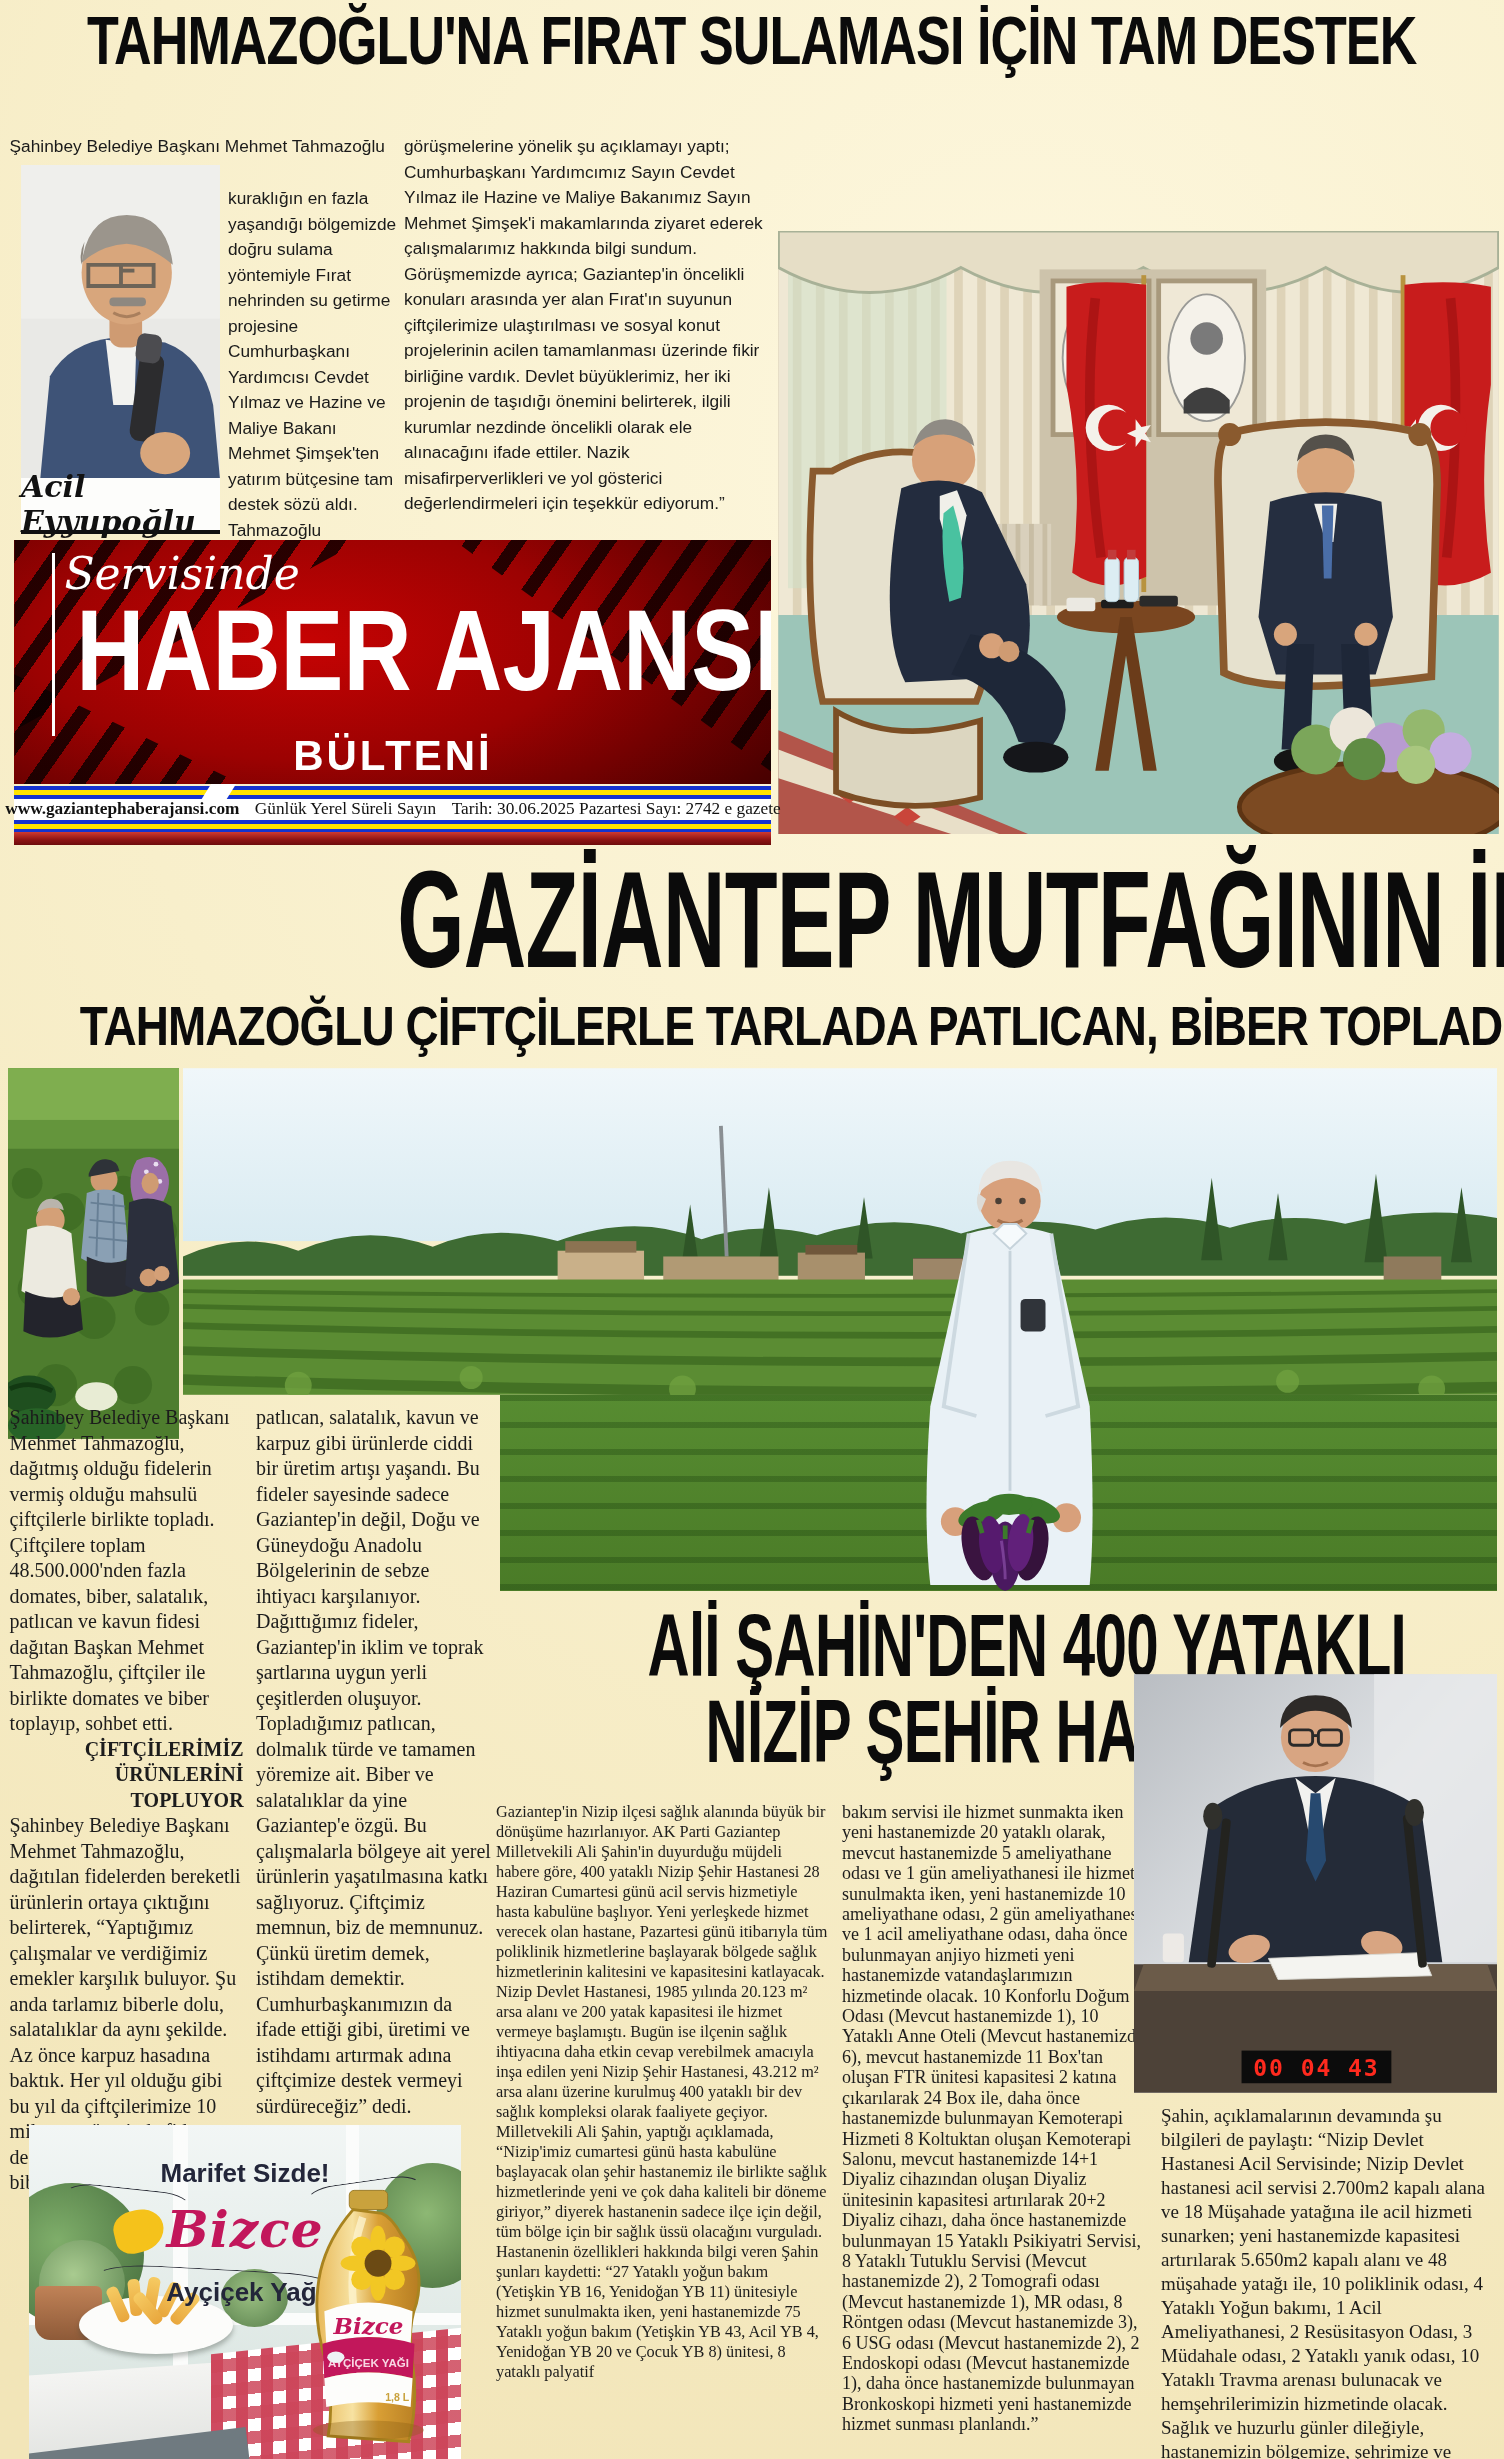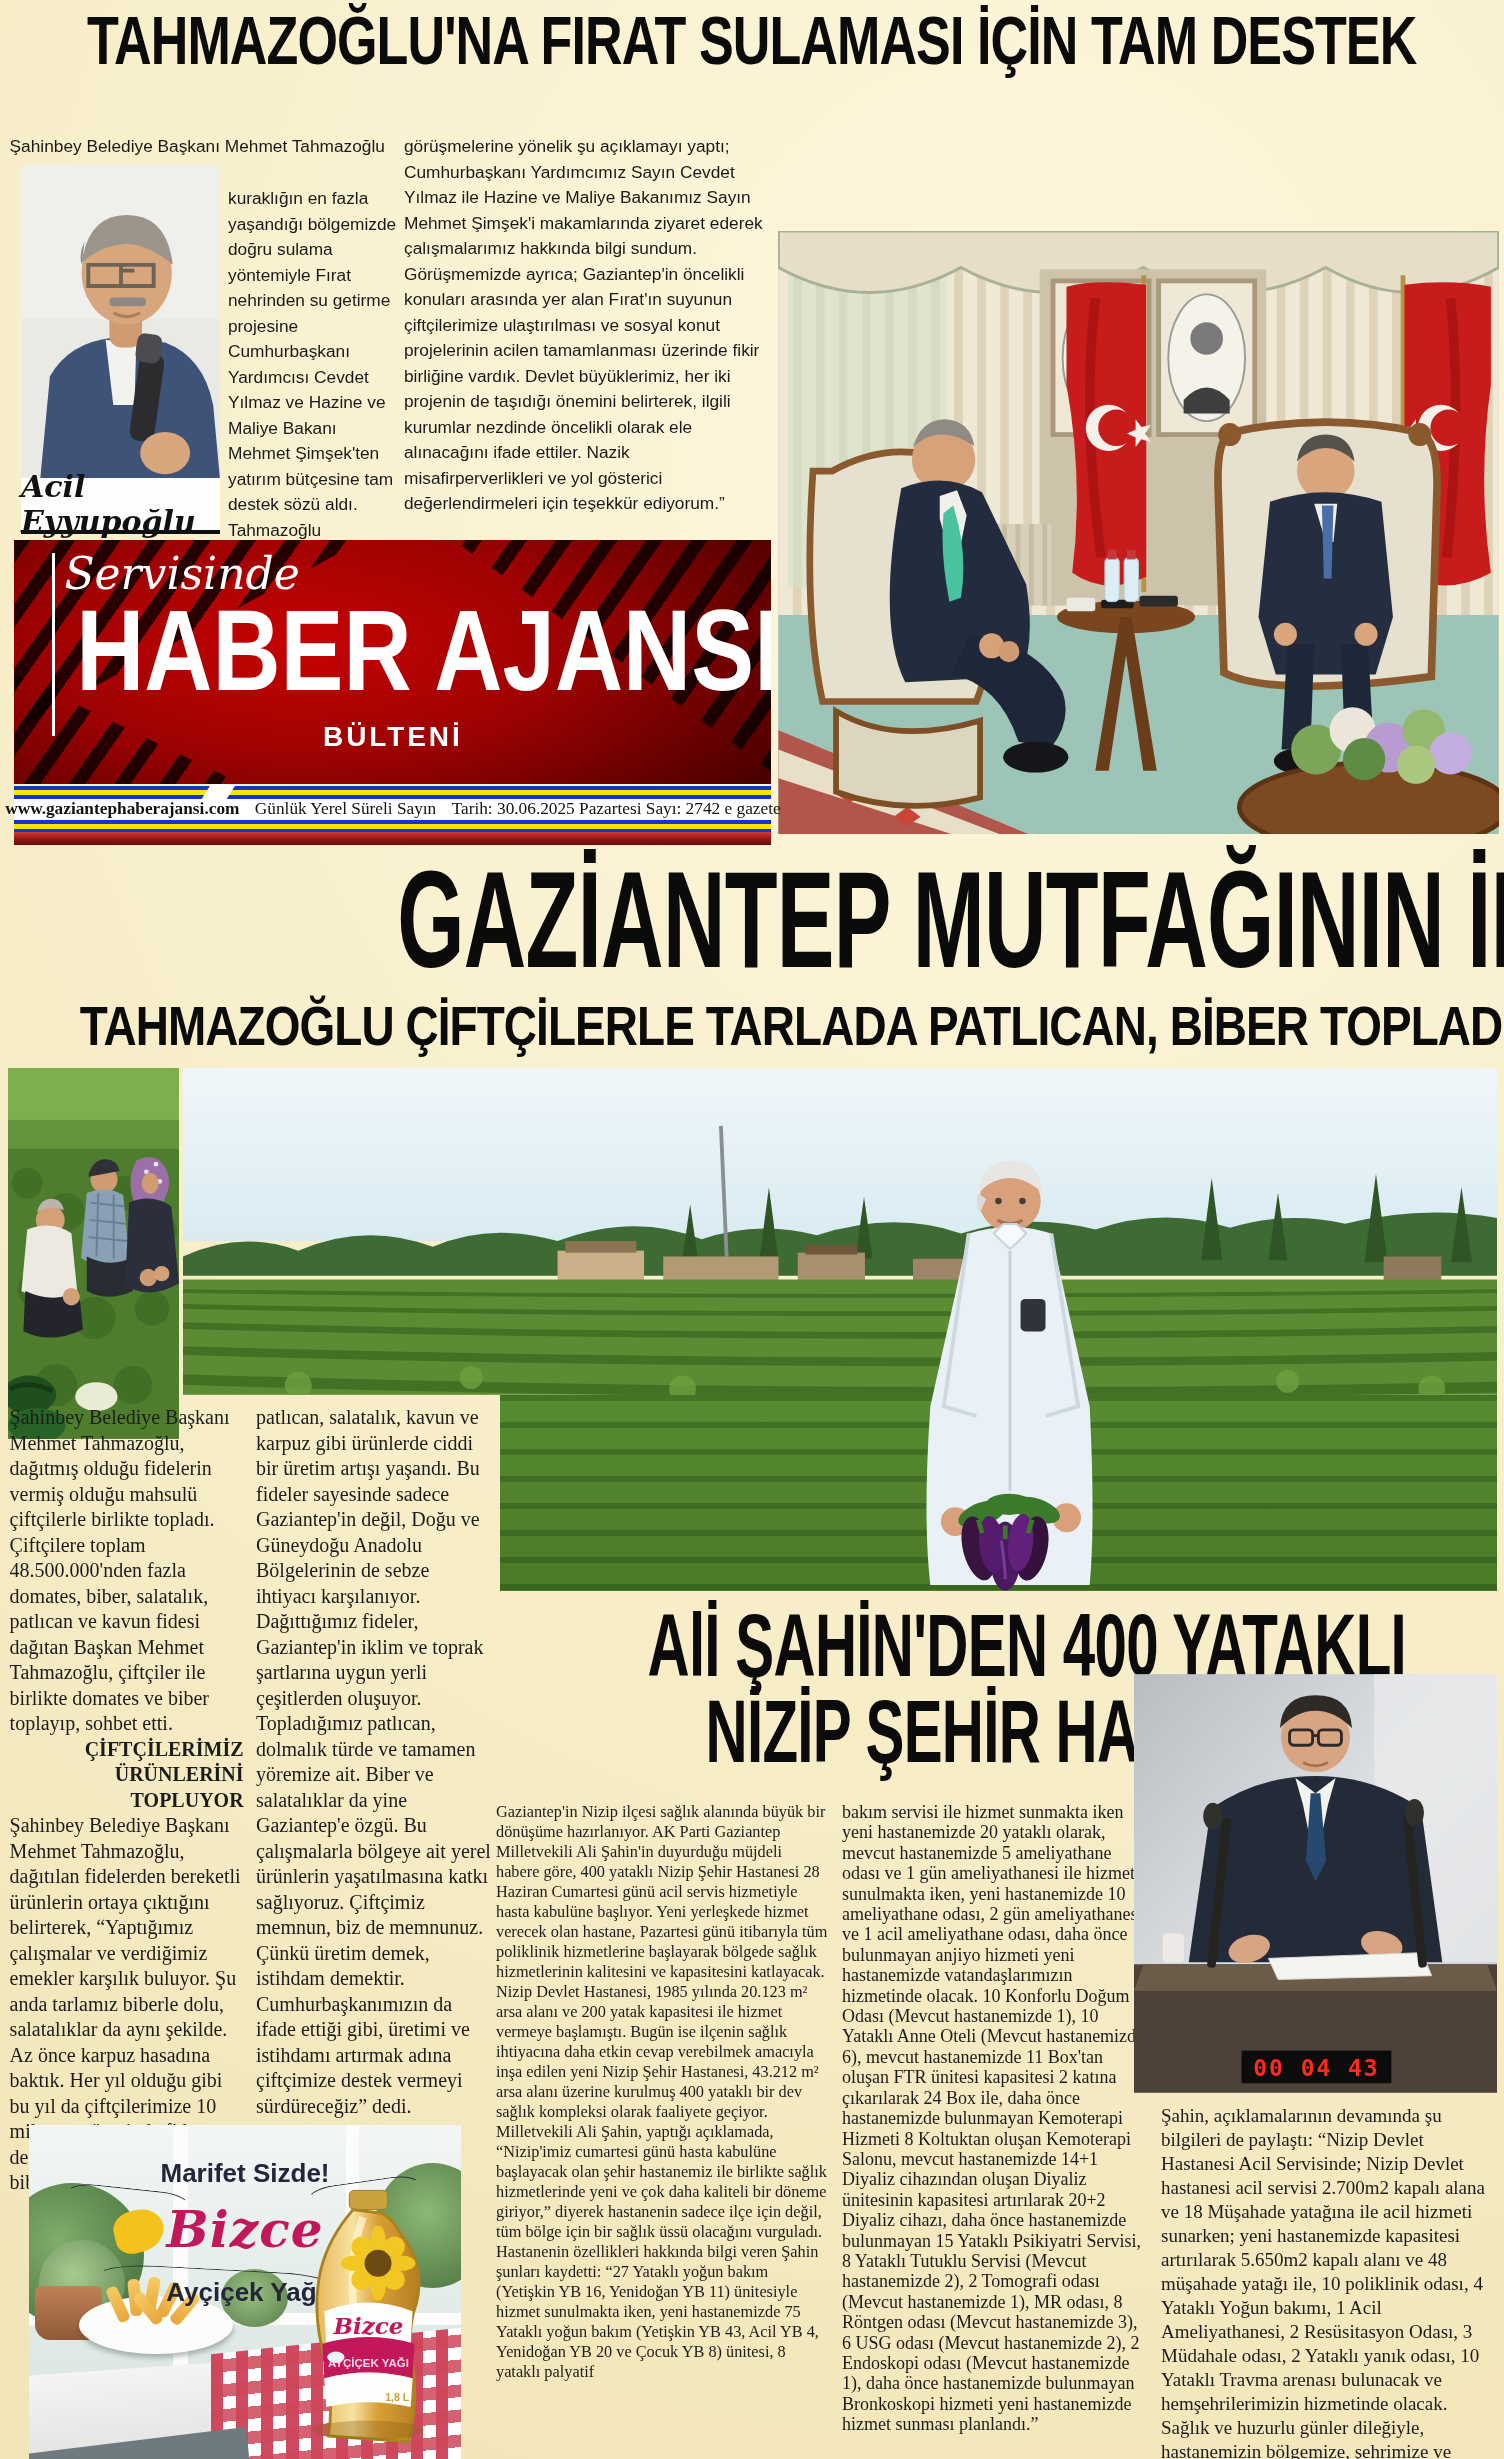--- a/index.html
+++ b/index.html
@@ -37,22 +37,22 @@
      background: radial-gradient(90% 120% at 38% 42%, #c60303 0%, #9c0202 40%, #4e0000 80%, #2a0000 100%);}
   .hazard{position:absolute; background:repeating-linear-gradient(125deg, rgba(12,0,0,.82) 0 13.4px, rgba(12,0,0,0) 13.4px 37px);}
   #hz1{left:0;top:0;width:100%;height:100%; clip-path:polygon(0 0,46% 0,0 78%);}
   #hz2{left:0;top:0;width:100%;height:100%; clip-path:polygon(100% 0,58% 0,100% 95%);}
   #hz3{left:0;top:0;width:100%;height:100%; clip-path:polygon(0 100%,30% 100%,0 55%);}
   #logo-vline{left:38px; top:13.4px; width:2.9px; height:183px; background:#fff;}
   #logo-city{left:50px; top:7.7px; font-family:"DejaVu Serif",serif; font-style:italic;
              font-size:44px; color:#fff;}
   #logo-title{left:0; top:50px; width:100%; text-align:center;}
   #logo-title .h-line{color:#fff; font-size:111px; line-height:121px; transform:scale(0.85,1.04); letter-spacing:0;}
-  #logo-sub{left:0; top:181px; width:100%; text-align:center; color:#fff; font-weight:bold;
-            font-size:28px; letter-spacing:2.9px;}
+  #logo-sub{left:0; top:192px; width:100%; text-align:center; color:#fff; font-weight:bold;
+            font-size:42px; letter-spacing:2.9px;}
   
   #info-bar{left:14.4px; top:786px; width:757px; height:46px; background:#fff;}
   .tricolor{position:absolute; left:0; width:100%; height:12.5px;
       background:linear-gradient(#1433cf 0 30%, #ffe400 30% 72%, #1433cf 72% 100%);}
   #stripe-top{top:0;}
   #stripe-bot{bottom:0;}
   #stripe-slash{left:192px; top:-1.9px; width:25px; height:16.3px; background:#fff; transform:skewX(-32deg);}
   #info-text{left:0; top:12.5px; width:100%; height:21px; display:flex; justify-content:center;
      align-items:center; gap:15.4px; font-family:"Liberation Serif",serif; font-size:17.3px; color:#111; white-space:nowrap;}
   #info-text .site{font-weight:bold;}

